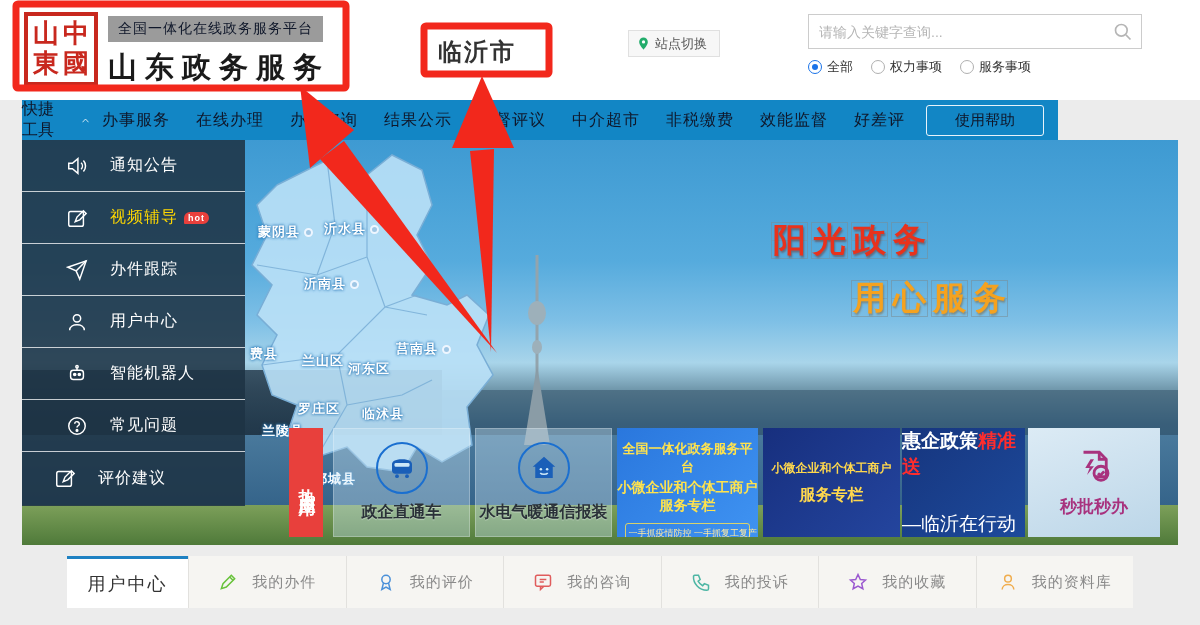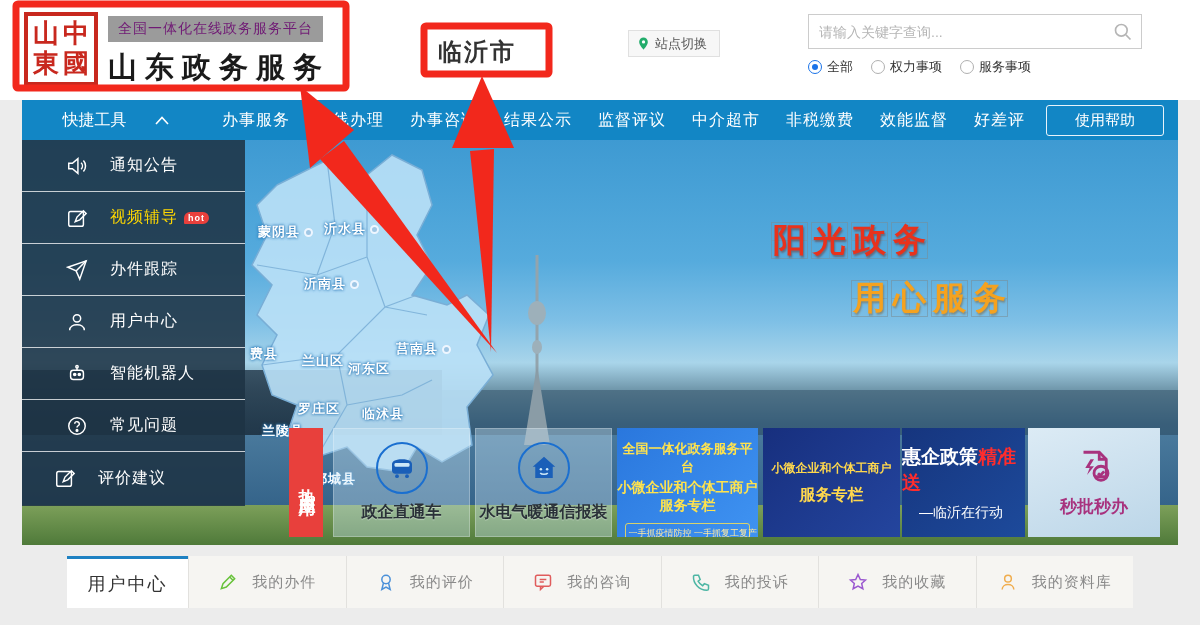--- a/index.html
+++ b/index.html
@@ -7,39 +7,39 @@
     font-family:"Liberation Sans","DejaVu Sans",sans-serif; background:#ececec; }
 
   
   .header { position:absolute; left:0; top:0; width:1200px; height:100px; background:#fff; }
   .logo-wrap { position:absolute; left:24px; top:12px; display:flex; align-items:flex-start; }
   .seal { width:74px; height:74px; border:4px solid #c8281e; background:#fff; display:grid;
     grid-template-columns:1fr 1fr; grid-template-rows:1fr 1fr; color:#c8281e; font-weight:bold;
     font-size:26px; line-height:1; text-align:center; padding:3px; font-family:"Liberation Serif","DejaVu Serif",serif; }
   .seal span { display:flex; align-items:center; justify-content:center; }
   .logo-text { margin-left:10px; padding-top:4px; }
-  .logo-badge { display:inline-block; background:#9b9b9b; color:#701a75; font-size:14px; padding:4px 10px; letter-spacing:1px; }
+  .logo-badge { display:inline-block; background:#9b9b9b; color:#0f172a; font-size:14px; padding:4px 10px; letter-spacing:1px; }
   .logo-title { margin-top:6px; font-size:29px; font-weight:bold; color:#1a1a1a; letter-spacing:8px; }
   .city-name { position:absolute; left:438px; top:36px; font-size:24px; font-weight:bold; color:#333; letter-spacing:2px; }
   .site-switch { position:absolute; left:628px; top:30px; height:27px; padding:0 12px 0 8px; display:flex; align-items:center;
     background:#f7f7f7; border:1px solid #e0e0e0; font-size:13px; color:#555; cursor:pointer; }
   .site-switch svg { margin-right:5px; }
   .search-box { position:absolute; left:808px; top:14px; width:334px; height:35px; border:1px solid #ccc; background:#fff;
     display:flex; align-items:center; }
   .search-box input { flex:1; border:0; outline:0; padding:0 10px; font-size:14px; color:#333; background:transparent; }
   .search-box input::placeholder { color:#b5b5b5; }
   .search-btn { width:36px; height:100%; display:flex; align-items:center; justify-content:center; cursor:pointer; }
   .filters { position:absolute; left:808px; top:58px; display:flex; align-items:center; font-size:13px; color:#333; }
   .radio-item { display:flex; align-items:center; margin-right:18px; cursor:pointer;text-align:right; }
   .radio { width:14px; height:14px; border-radius:50%; border:1px solid #b0b0b0; margin-right:5px; background:#fff; position:relative; }
   .radio.on { border-color:#1a73e8; }
   .radio.on::after { content:""; position:absolute; left:3px; top:3px; width:6px; height:6px; border-radius:50%; background:#1a73e8; }
 
   
-  .nav { position:absolute; left:22px; top:100px; width:1156px; height:40px; background:#1286c5; display:flex; align-items:center; color:#ffffff; }
+  .nav { position:absolute; left:22px; top:100px; width:1036px; height:40px; background:#1286c5; display:flex; align-items:center; color:#0f172a; }
   .nav-quick { width:223px; height:100%; display:flex; align-items:center; justify-content:center; font-size:16px; cursor:pointer; }
   .nav-quick svg { margin-left:28px; }
   .nav-items { display:flex; align-items:center; flex:1; }
   .nav-item { font-size:16px; padding:0 13px; letter-spacing:1px; cursor:pointer; white-space:nowrap; }
   .help-btn { border:1px solid rgba(255,255,255,.9); border-radius:3px; font-size:15px; padding:5px 28px; margin-left:8px; margin-right:14px; cursor:pointer; white-space:nowrap; }
 
   
   .banner { position:absolute; left:22px; top:140px; width:1156px; height:405px; overflow:hidden;
     background:linear-gradient(180deg,#3e9ad2 0%,#56abdd 30%,#7fc0e6 45%,#a9d5ea 55%,#6d94a8 62%,#3f6d8e 70%,#35648a 76%,#3c7396 84%,#7da05a 90%,#4f7a3a 100%); }
   .skyline { position:absolute; left:0; top:230px; width:420px; height:70px;
@@ -85,21 +85,21 @@
   .card3 .l1 { font-size:13px; font-weight:bold; }
   .card3 .l2 { font-size:14px; font-weight:bold; margin-top:3px; }
   .card3 .box { margin:8px auto 0; width:88%; border:1px solid rgba(255,227,77,.8); border-radius:3px; padding:3px 2px; }
   .card3 .s { font-size:9px; color:#ffe9a0; line-height:1.5; white-space:nowrap; }
   .card4 { background:linear-gradient(135deg,#172f7e,#24459e); color:#ffd84d; display:flex; flex-direction:column; align-items:center; justify-content:center; font-weight:bold; }
   .card4 .l1 { font-size:12px; }
   .card4 .l2 { font-size:16px; margin-top:8px; }
   .card5 { background:linear-gradient(135deg,#16357e,#1d4a9b); display:flex; flex-direction:column; align-items:center; justify-content:center; }
   .card5 .l1 { font-size:19px; font-weight:bold; color:#fff; }
   .card5 .l1 b { color:#ff2d2d; }
-  .card5 .l2 { font-size:14px; color:#fff; margin-top:8px; align-self:flex-end; margin-right:22px; }
+  .card5 .l2 { font-size:19px; color:#fff; margin-top:8px; align-self:flex-end; margin-right:9px; }
   .card6 { background:linear-gradient(160deg,#dcebf5,#bcd6e8); display:flex; flex-direction:column; align-items:center; justify-content:center; }
   .card6 .ttl { font-size:17px; font-weight:bold; color:#a8327e; margin-top:6px; }
 
   
   .bottom { position:absolute; left:0; top:545px; width:1200px; height:80px; background:#ececec; }
   .bbar { position:absolute; left:67px; top:11px; width:1066px; height:52px; display:flex; }
   .btab { width:121px; background:#fff; border-top:3px solid #1e81c2; display:flex; align-items:center; justify-content:center;
     font-size:18px; color:#333; letter-spacing:2px; cursor:pointer; }
   .bitem { flex:1; background:#f6f5f2; border-left:1px solid #e2e1de; display:flex; align-items:center; justify-content:center;
     font-size:15px; color:#8a8a8a; cursor:pointer; letter-spacing:1px; }
@@ -316,21 +316,21 @@
       <div class="s">一手抓疫情防控 一手抓复工复产</div>
 
     </div>
   </div>
 
   <div class="card card4" style="left:741px; width:137px;">
     <div class="l1">小微企业和个体工商户</div>
     <div class="l2">服务专栏</div>
   </div>
 
-  <div class="card card5" style="left:880px; width:123px;">
+  <div class="card card5" style="left:880px; width:123px;justify-content:space-between;">
     <div class="l1"><span>惠企政策</span><b>精准送</b></div>
     <div class="l2">—临沂在行动</div>
   </div>
 
   <div class="card card6" style="left:1006px; width:132px;">
     <svg width="42" height="42" viewBox="0 0 24 24" fill="none" stroke="#a8327e" stroke-width="1.6">
       <path d="M6 3h9l4 4v10h-6"></path>
         <path d="M15 3v4h4"></path>
       <path d="M10 7l-3 5h2.5L8 16l4-5H9.5L12 7h-2z" fill="#a8327e" stroke="none"></path>
       <circle cx="16" cy="15" r="4"></circle>

